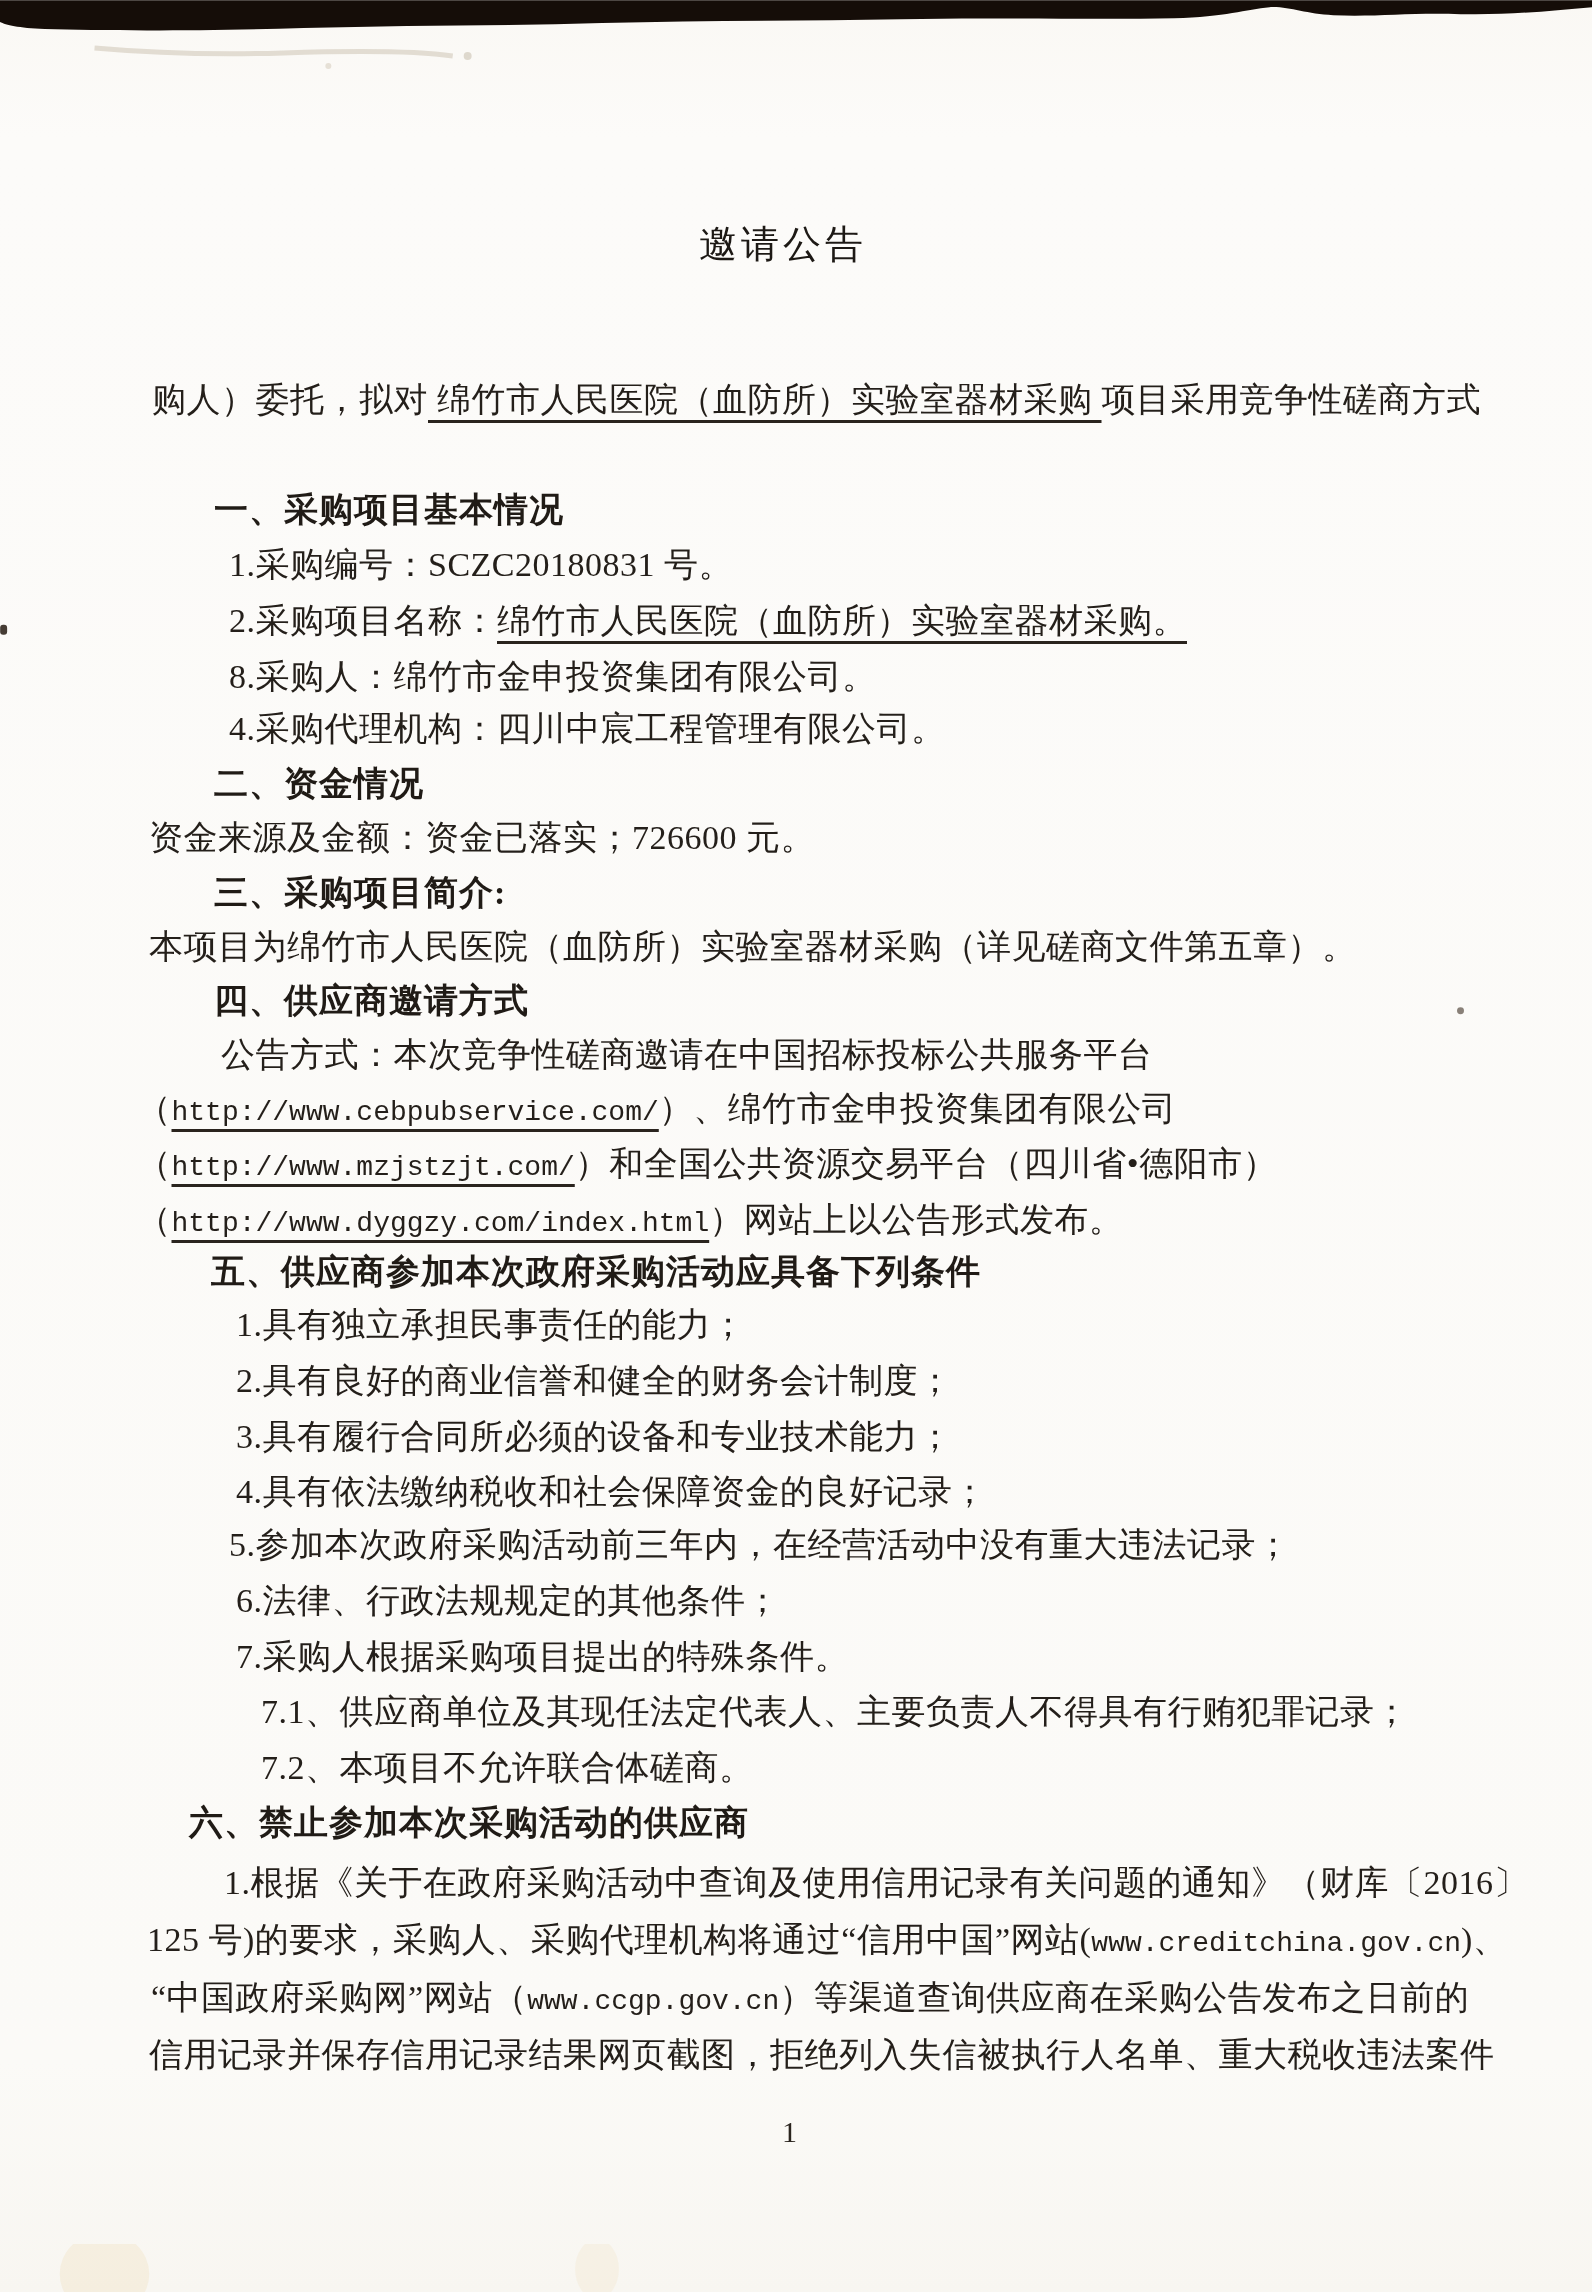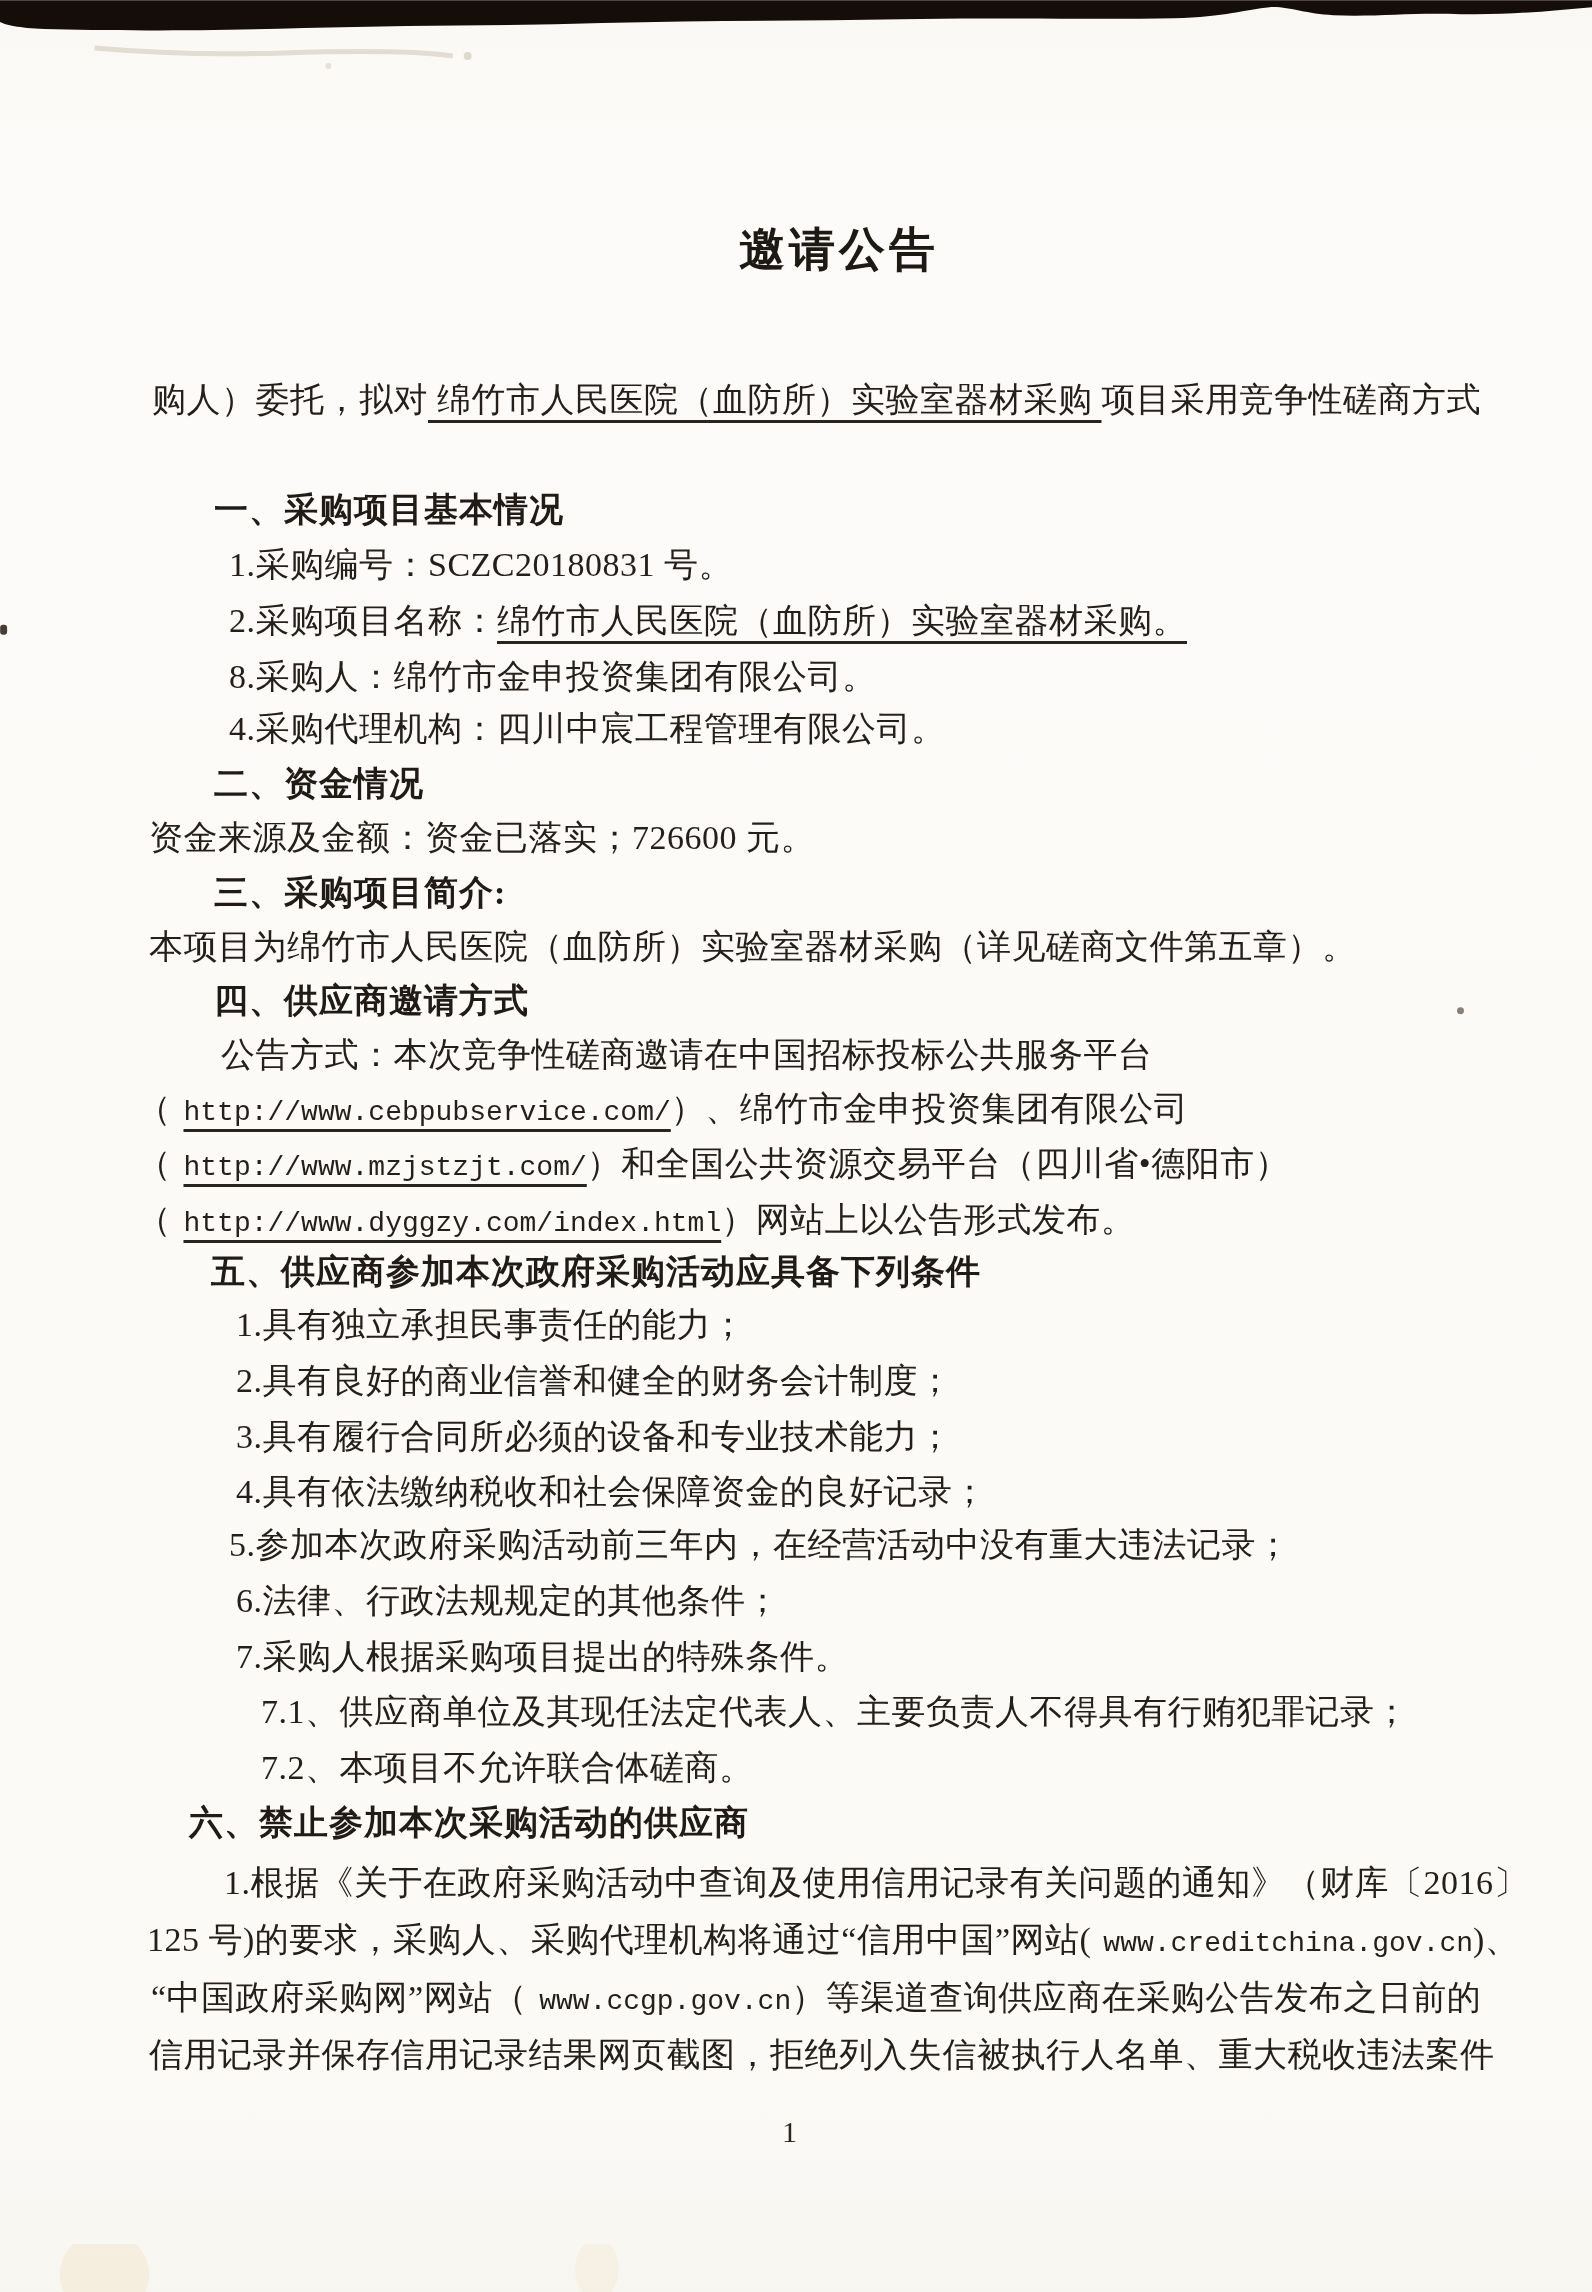--- a/index.html
+++ b/index.html
@@ -8,34 +8,33 @@
     position:relative;width:1592px;height:2292px;overflow:hidden;
     background:linear-gradient(180deg,#faf8f4 0%,#fcfbf9 6%,#fbfaf7 90%,#f8f6f1 100%);
     font-family:"Liberation Serif","DejaVu Serif",serif;
     color:#241f1a;
   }
   .line{
     position:absolute;white-space:nowrap;
     font-size:34px;line-height:1.15;letter-spacing:0.5px;
   }
   .title{
-    position:absolute;font-size:46px;font-weight:700;letter-spacing:4px;
+    position:absolute;font-size:38px;font-weight:400;letter-spacing:4px;
     color:#1d1915;
-    margin-left:40px;
   }
   .h{font-weight:700;letter-spacing:1px;color:#201b16;}
   .u{
     text-decoration:underline;
     text-decoration-thickness:2.5px;
     text-underline-offset:9px;
     text-decoration-color:#2a241e;
   }
   .mono{
     font-family:"Liberation Mono","DejaVu Sans Mono",monospace;
-    font-size:28px;letter-spacing:0px;margin-left:12px;
+    font-size:28px;letter-spacing:0px;
   }
   .pageno{position:absolute;font-size:30px;color:#2a241e;}
   svg.artifact{position:absolute;left:0;pointer-events:none;}
 </style>
 </head>
 <body>
 
 <div class="page">
 
   <svg class="artifact" style="top:0" width="1592" height="90" viewBox="0 0 1600 90">

